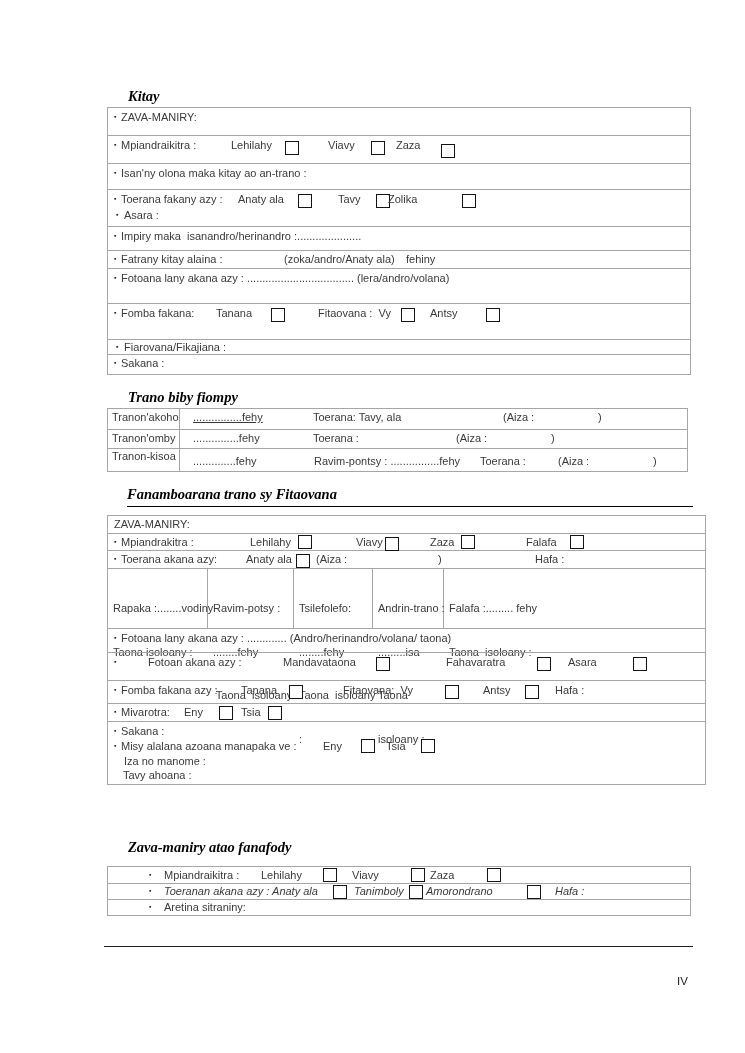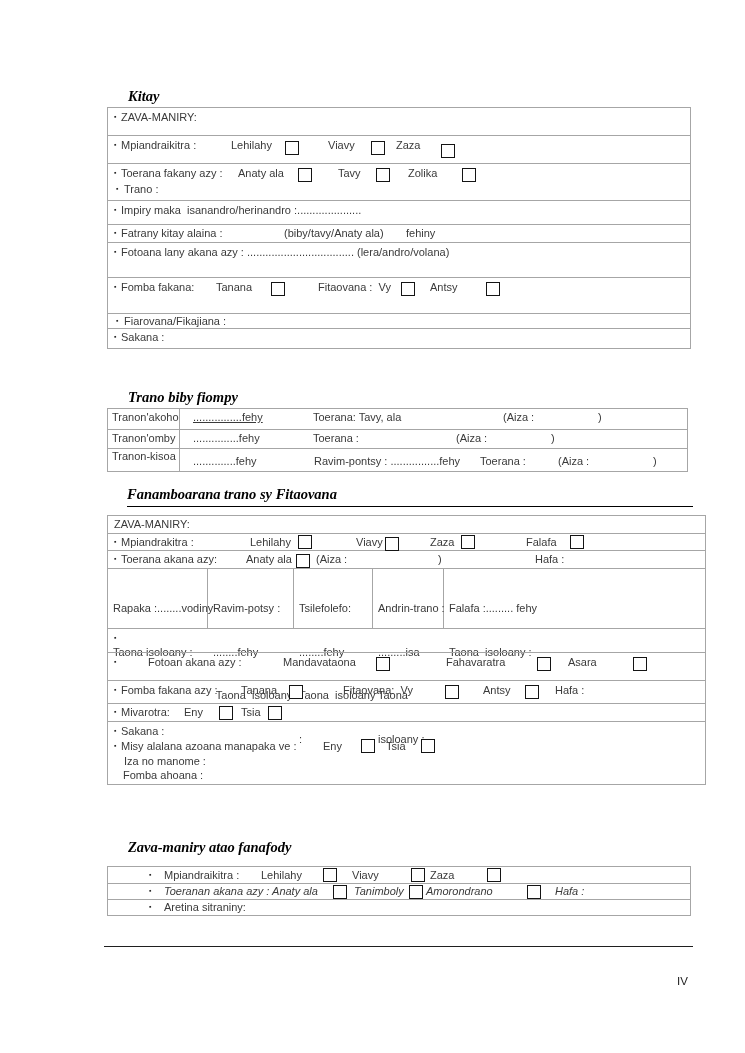--- a/index.html
+++ b/index.html
@@ -34,40 +34,44 @@
   <div class="row" style="height:28px;">
     <span class="blt" style="left:6px;">▪</span>
     <span class="a" style="left:13px;">Mpiandraikitra :</span>
     <span class="a" style="left:123px;">Lehilahy</span>
     <span class="cb" style="left:177px;top:5px;"></span>
     <span class="a" style="left:220px;">Viavy</span>
     <span class="cb" style="left:263px;top:5px;"></span>
     <span class="a" style="left:288px;">Zaza</span>
     <span class="cb" style="left:333px;top:8px;"></span>
   </div>
+  <div class="row" style="height:26px;">
+    <span class="blt" style="left:6px;">▪</span>
+    <span class="a" style="left:13px;">Isan'ny olona maka kitay ao an-trano :</span>
+  </div>
   <div class="row" style="height:37px;text-align:right;">
     <span class="blt" style="left:6px;">▪</span>
     <span class="a" style="left:13px;">Toerana fakany azy :</span>
     <span class="a" style="left:130px;">Anaty ala</span>
     <span class="cb" style="left:190px;top:4px;"></span>
     <span class="a" style="left:230px;">Tavy</span>
     <span class="cb" style="left:268px;top:4px;"></span>
-    <span class="a" style="left:300px;">Zolika</span>
+    <span class="a" style="left:280px;">Zolika</span>
     <span class="cb" style="left:354px;top:4px;"></span>
     <span class="blt" style="left:8px;top:21px;">▪</span>
-    <span class="a" style="left:16px;top:19px;">Trano :</span>
+    <span class="a" style="left:16px;top:19px;">Asara :</span>
   </div>
   <div class="row" style="height:24px;">
     <span class="blt" style="left:6px;">▪</span>
     <span class="a" style="left:13px;">Impiry maka  isanandro/herinandro :.....................</span>
   </div>
   <div class="row" style="height:18px;">
     <span class="blt" style="left:6px;top:4px;">▪</span>
     <span class="a" style="left:13px;top:2px;">Fatrany kitay alaina :</span>
-    <span class="a" style="left:176px;top:2px;">(biby/tavy/Anaty ala)</span>
+    <span class="a" style="left:176px;top:2px;">(zoka/andro/Anaty ala)</span>
     <span class="a" style="left:298px;top:2px;">fehiny</span>
   </div>
   <div class="row" style="height:35px;">
     <span class="blt" style="left:6px;">▪</span>
     <span class="a" style="left:13px;">Fotoana lany akana azy : ................................... (lera/andro/volana)</span>
   </div>
   <div class="row" style="height:36px;">
     <span class="blt" style="left:6px;">▪</span>
     <span class="a" style="left:13px;">Fomba fakana:</span>
     <span class="a" style="left:108px;">Tanana</span>
@@ -166,20 +170,21 @@
       <div>Taona</div>
       <div>isoloany :</div>
     </div>
     <div class="cell" style="flex:1;">
       <div>Falafa :......... fehy</div>
       <div>Taona  isoloany :</div>
     </div>
   </div>
   <div class="row" style="height:24px;">
     <span class="blt" style="left:6px;">▪</span>
+    <span class="a" style="left:13px;">Fotoana lany akana azy : ............. (Andro/herinandro/volana/ taona)</span>
   </div>
   <div class="row" style="height:28px;">
     <span class="blt" style="left:6px;">▪</span>
     <span class="a" style="left:13px;padding-left:27px;">Fotoan akana azy :</span>
     <span class="a" style="left:175px;">Mandavataona</span>
     <span class="cb" style="left:268px;top:4px;"></span>
     <span class="a" style="left:338px;">Fahavaratra</span>
     <span class="cb" style="left:429px;top:4px;"></span>
     <span class="a" style="left:460px;">Asara</span>
     <span class="cb" style="left:525px;top:4px;"></span>
@@ -206,21 +211,21 @@
   <div class="row" style="height:62px;">
     <span class="blt" style="left:6px;top:5px;">▪</span>
     <span class="a" style="left:13px;top:3px;">Sakana :</span>
     <span class="blt" style="left:6px;top:20px;">▪</span>
     <span class="a" style="left:13px;top:18px;">Misy alalana azoana manapaka ve :</span>
     <span class="a" style="left:215px;top:18px;">Eny</span>
     <span class="cb" style="left:253px;top:17px;"></span>
     <span class="a" style="left:278px;top:18px;">Tsia</span>
     <span class="cb" style="left:313px;top:17px;"></span>
     <span class="a" style="left:16px;top:33px;">Iza no manome :</span>
-    <span class="a" style="left:15px;top:47px;">Fomba ahoana :</span>
+    <span class="a" style="left:15px;top:47px;">Tavy ahoana :</span>
   </div>
 </div>
 
 <div class="heading" style="left:128px;top:839px;">Zava-maniry atao fanafody</div>
 
 <div class="tbl" style="left:107px;top:866px;width:584px;">
   <div class="row" style="height:17px;">
     <span class="blt" style="left:41px;top:4px;">▪</span>
     <span class="a" style="left:56px;top:2px;">Mpiandraikitra :</span>
     <span class="a" style="left:153px;top:2px;">Lehilahy</span>

